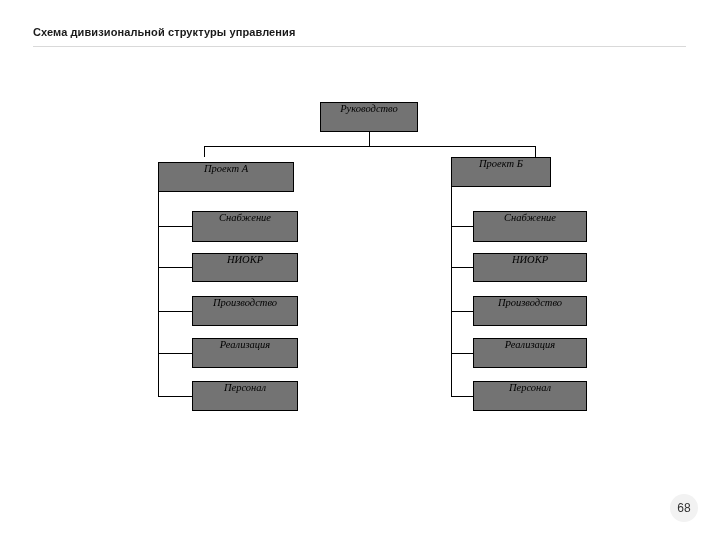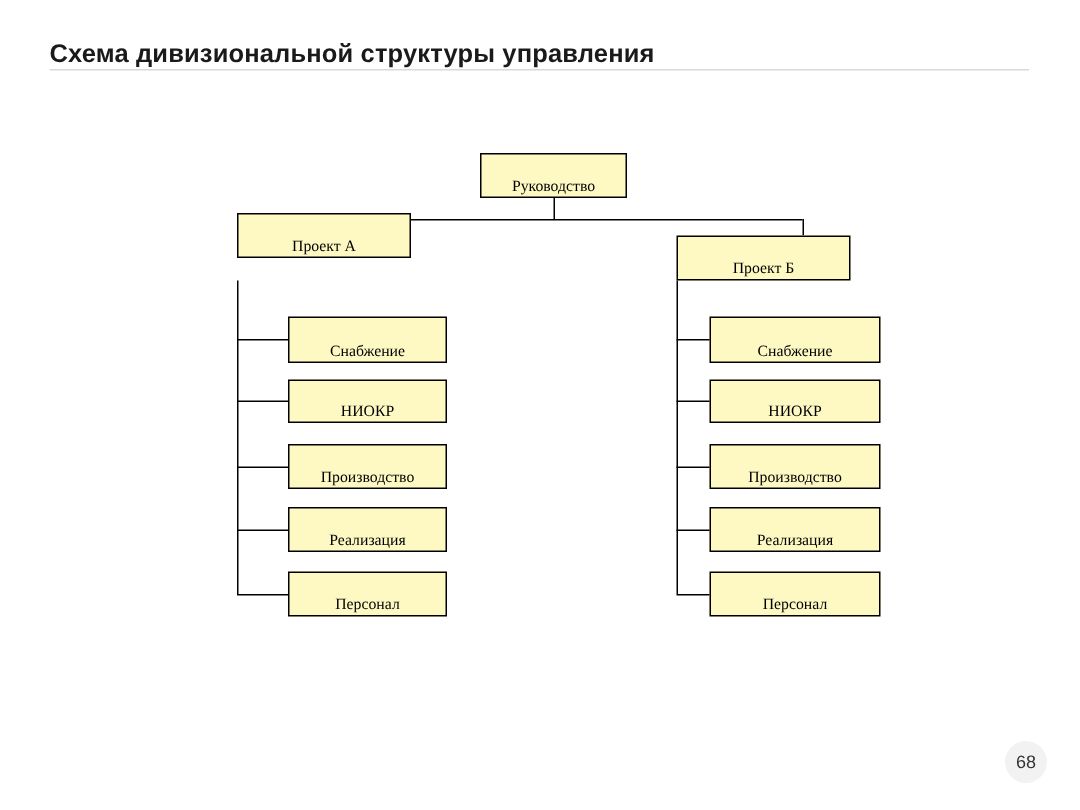--- a/index.html
+++ b/index.html
@@ -20,21 +20,21 @@
     width: 720px;
     height: 540px;
     background: #ffffff;
   }
   #title {
     position: absolute;
     left: 33px;
     top: 26px;
     width: 650px;
     font-family: "Liberation Sans", sans-serif;
-    font-size: 17px;
+    font-size: 11px;
     font-weight: bold;
     color: #1a1a1a;
     letter-spacing: 0.1px;
     white-space: nowrap;
   }
   #title-rule {
     position: absolute;
     left: 33px;
     top: 46px;
     width: 653px;
@@ -47,31 +47,32 @@
     position: absolute;
     left: 0;
     top: 0;
     width: 720px;
     height: 540px;
   }
 
   .node {
     position: absolute;
     box-sizing: border-box;
-    background: #fef9c3;
+    background: #737373;
     border: 1px solid #000000;
     display: flex;
-    align-items: flex-end;
+    align-items: flex-start;
     justify-content: center;
     font-family: "Liberation Serif", serif;
     font-size: 10.5px;
     color: #000000;
     text-align: center;
     line-height: 1.1;
     white-space: nowrap;
+    font-style: italic;
   }
 
   .line {
     position: absolute;
     background: #000000;
   }
   .line.v { width: 1px; }
   .line.h { height: 1px; }
 
   #page-number {
@@ -105,21 +106,21 @@
     </div>
 
     <div class="line v" style="left:369px; top:132px; height:14px;"></div>
 
     <div class="line h" style="left:204px; top:146px; width:331px;"></div>
 
     <div class="line v" style="left:204px; top:146px; height:11px;"></div>
 
     <div class="line v" style="left:535px; top:146px; height:11px;"></div>
 
-    <div class="node" style="left:158px; top:142px; width:116px; height:30px;">
+    <div class="node" style="left:158px; top:162px; width:136px; height:30px;">
       <span>Проект А</span>
     </div>
 
     <div class="line v" style="left:158px; top:187px; height:209px;"></div>
 
     <div class="node" style="left:192px; top:211px; width:106px; height:31px;">
       <span>Снабжение</span>
     </div>
     <div class="line h" style="left:158px; top:226px; width:34px;"></div>
 
@@ -136,21 +137,21 @@
     <div class="node" style="left:192px; top:338px; width:106px; height:30px;">
       <span>Реализация</span>
     </div>
     <div class="line h" style="left:158px; top:353px; width:34px;"></div>
 
     <div class="node" style="left:192px; top:381px; width:106px; height:30px;">
       <span>Персонал</span>
     </div>
     <div class="line h" style="left:158px; top:396px; width:34px;"></div>
 
-    <div class="node" style="left:451px; top:157px; width:116px; height:30px;">
+    <div class="node" style="left:451px; top:157px; width:100px; height:30px;">
       <span>Проект Б</span>
     </div>
 
     <div class="line v" style="left:451px; top:187px; height:209px;"></div>
 
     <div class="node" style="left:473px; top:211px; width:114px; height:31px;">
       <span>Снабжение</span>
     </div>
     <div class="line h" style="left:451px; top:226px; width:22px;"></div>
 

